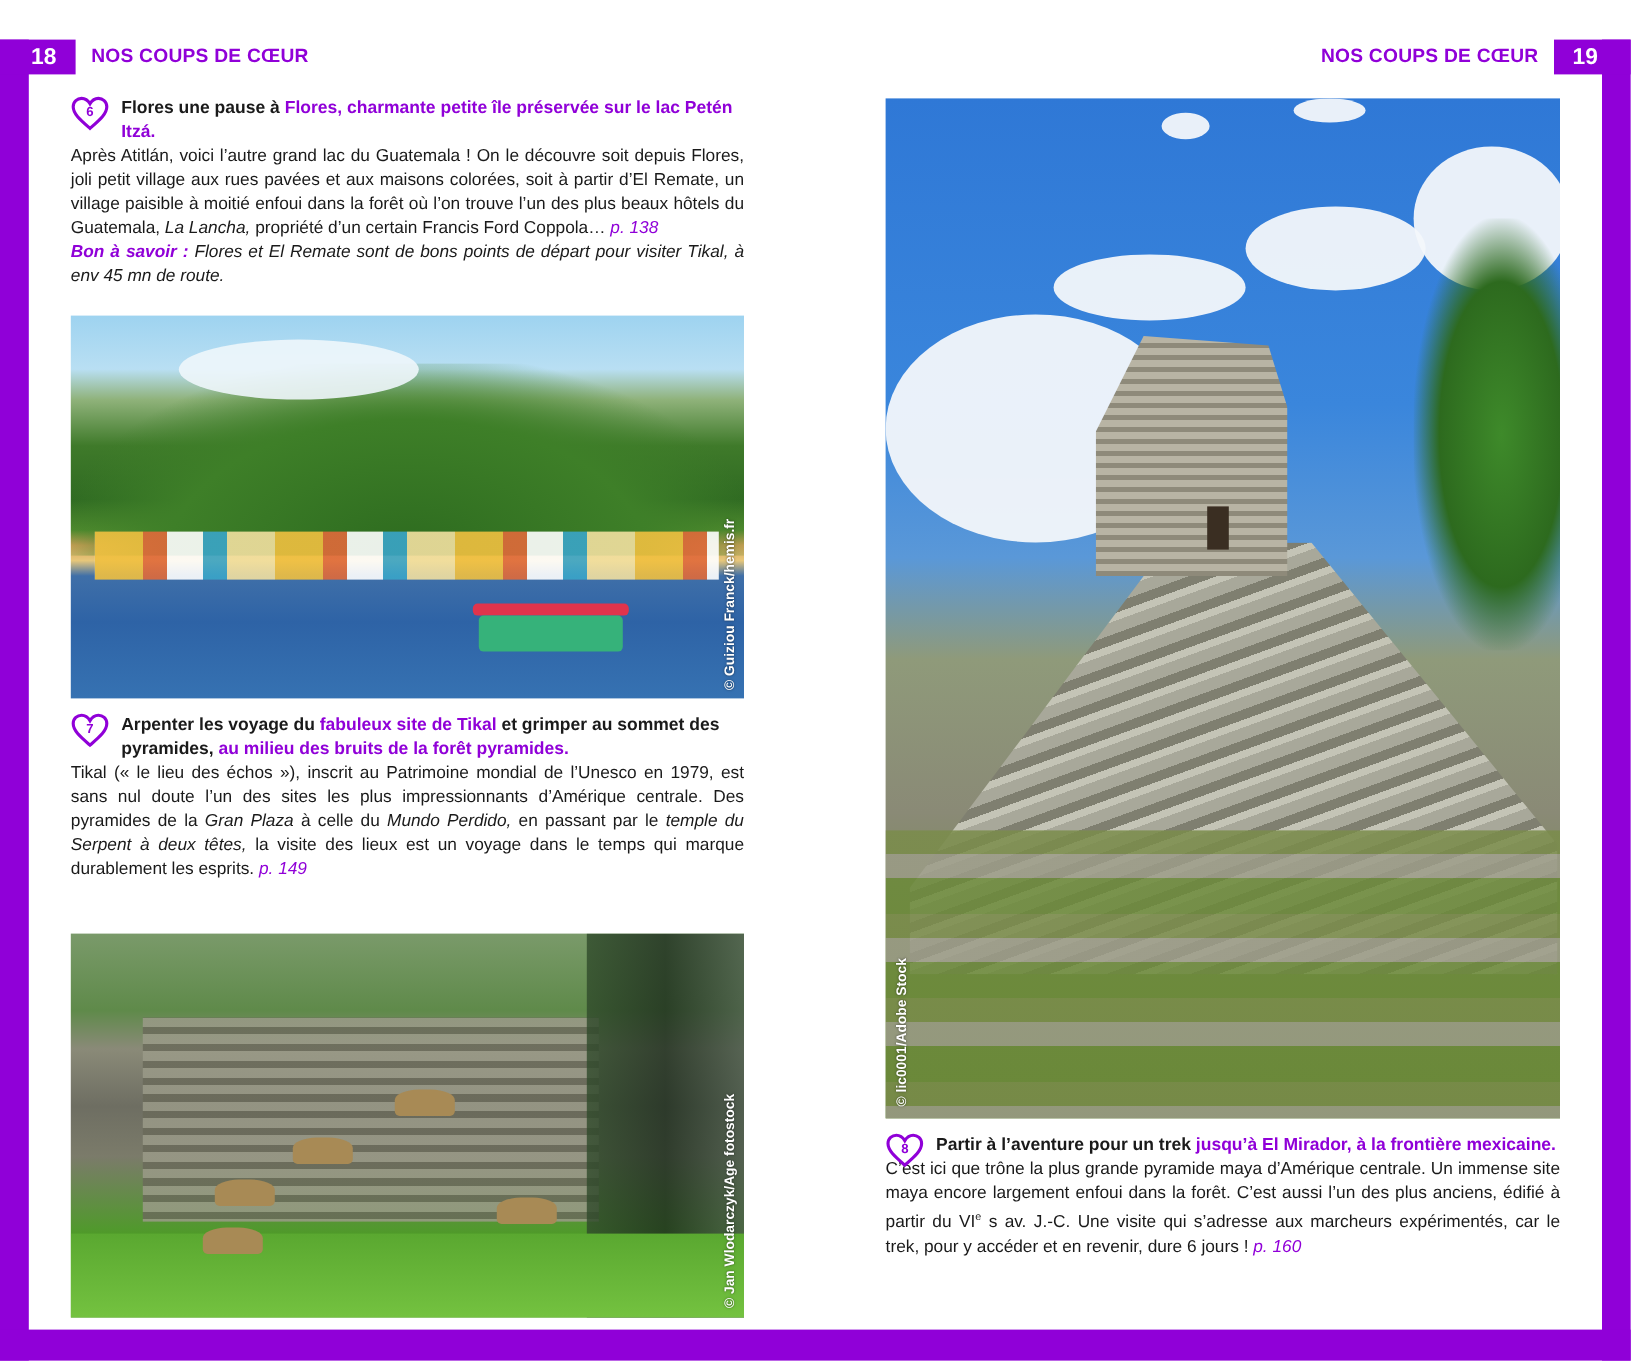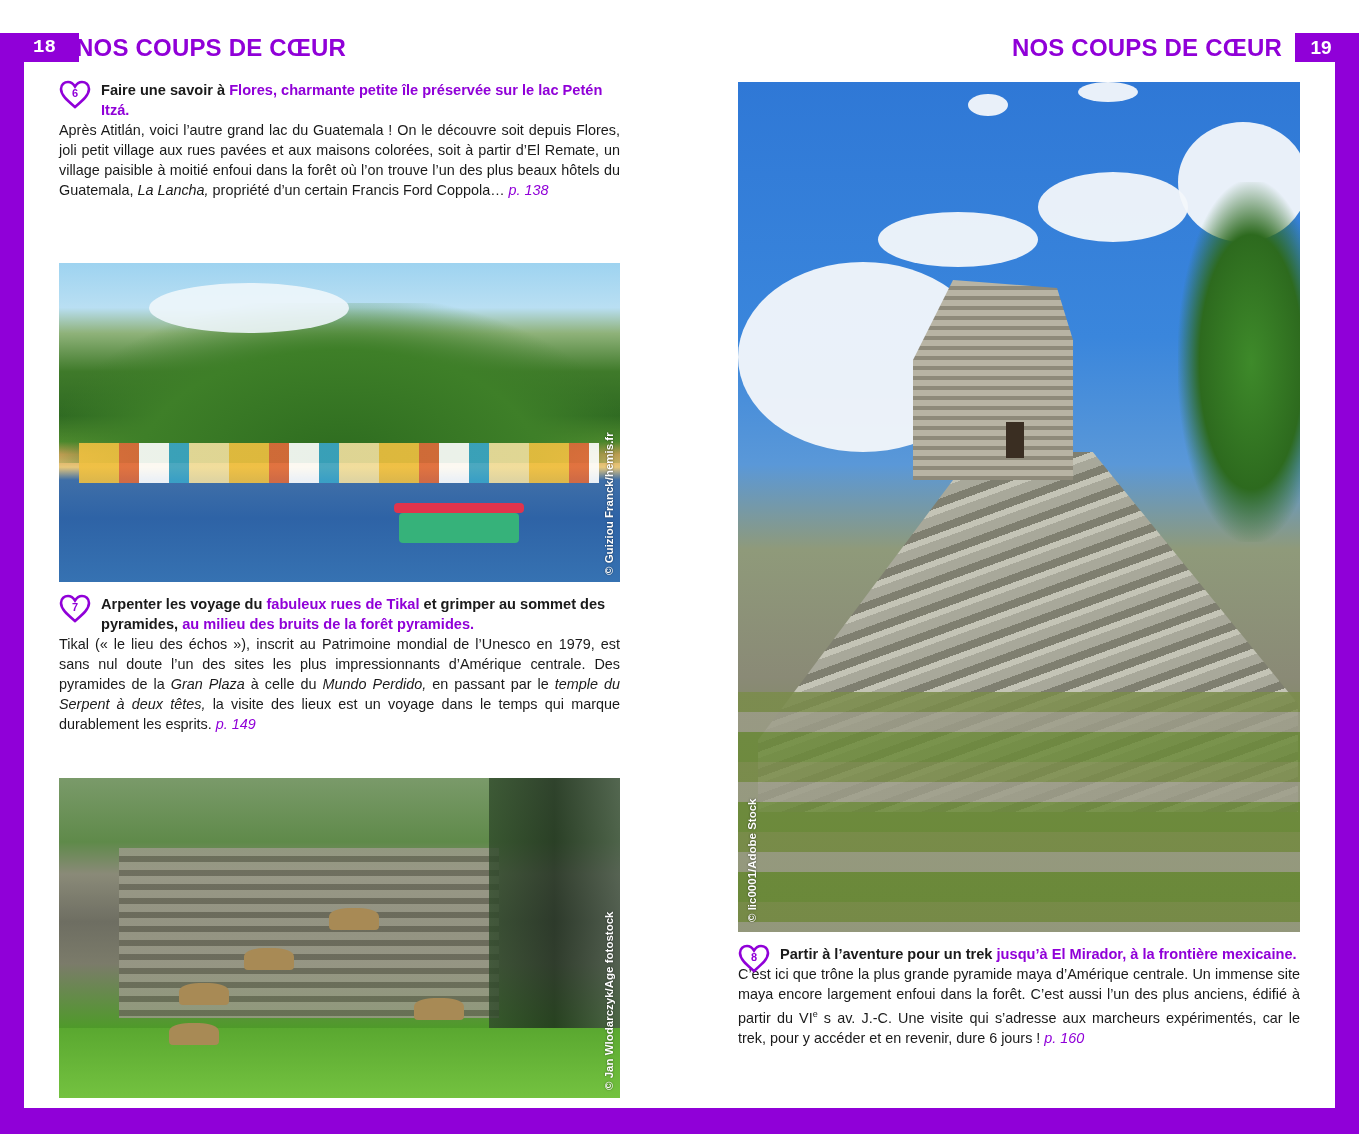--- a/index.html
+++ b/index.html
@@ -5,24 +5,24 @@
   * { box-sizing: border-box; margin: 0; padding: 0; }
   html, body { width: 1359px; height: 1134px; background: #ffffff; overflow: hidden; }
   body { position: relative; font-family: "Liberation Sans", sans-serif; color: #1a1a1a; }
 
   .purple { background: var(--accent); }
   .frame-left { position: absolute; left: 0; top: 33px; width: 24px; height: 1101px; }
   .frame-right { position: absolute; right: 0; top: 33px; width: 24px; height: 1101px; }
   .frame-bottom { position: absolute; left: 0; top: 1108px; width: 1359px; height: 26px; }
 
   .tab-num { position: absolute; top: 33px; height: 29px; color: #fff; font-weight: bold; font-size: 19px; line-height: 29px; text-align: center; }
-  .tab-left { left: 0; width: 79px; padding-left: 10px; font-family: Liberation Mono, monospace; }
+  .tab-left { left: 0; width: 63px; padding-left: 10px; }
   .tab-right { right: 0; width: 64px; padding-right: 12px; }
 
-  .running-head { position: absolute; top: 36px; font-weight: bold; font-size: 24px; letter-spacing: 0.2px; line-height: 24px; }
+  .running-head { position: absolute; top: 36px; font-weight: bold; font-size: 16px; letter-spacing: 0.2px; line-height: 24px; }
   .rh-left { left: 76px; }
   .rh-right { right: 77px; text-align: right; }
 
   .entry { position: absolute; font-size: 14.4px; line-height: 20px; }
   .entry-head { position: relative; padding-left: 42px; font-weight: bold; font-size: 14.6px; line-height: 20px; }
   .entry-body { text-align: justify; }
   .heart { position: absolute; left: 0; top: 0; width: 32px; height: 30px; }
   .heart svg { width: 32px; height: 30px; display: block; }
   .accent-text { color: var(--accent); }
   .pref { color: var(--accent); font-style: italic; margin-top: 15px; }
@@ -74,45 +74,48 @@
 <div class="running-head rh-right accent-text">NOS COUPS DE CŒUR</div>
 
 <div class="entry" style="left:59px; top:80px; width:561px;">
   <div class="entry-head">
     <span class="heart">
       <svg viewBox="0 0 32 30">
           <path d="M16 27 C 8 20, 2 15, 2 9 C 2 4.5, 5.5 2, 9 2 C 12 2, 14.5 4, 16 6.5 C 17.5 4, 20 2, 23 2 C 26.5 2, 30 4.5, 30 9 C 30 15, 24 20, 16 27 Z" fill="none" stroke="var(--accent)" stroke-width="2.6"></path>
           <text x="16" y="17" text-anchor="middle" font-size="11" font-weight="bold" fill="var(--accent)" font-family="Liberation Sans, sans-serif">6</text>
         </svg>
     </span>
-    <span>Faire une savoir à </span><span class="accent-text">Flores, charmante petite île préservée sur le lac Petén Itzá.</span>
+    <span>Flores une pause à </span><span class="accent-text">Flores, charmante petite île préservée sur le lac Petén Itzá.</span>
   </div>
   <div class="entry-body">
     <span>Après Atitlán, voici l’autre grand lac du Guatemala ! On le découvre soit depuis Flores, joli petit village aux rues pavées et aux maisons colorées, soit à partir d’El Remate, un village paisible à moitié enfoui dans la forêt où l’on trouve l’un des plus beaux hôtels du Guatemala, </span><i>La Lancha,</i><span> propriété d’un certain Francis Ford Coppola… </span><span class="pref">p. 138</span>
+  </div>
+  <div class="entry-body">
+    <span class="tip-label">Bon à savoir :</span><span class="tip-text"> Flores et El Remate sont de bons points de départ pour visiter Tikal, à env 45 mn de route.</span>
   </div>
 </div>
 
 <div class="photo" id="photo-flores">
   <div class="hill"></div>
   <div class="cloud"></div>
   <div class="houses"></div>
   <div class="boat-roof"></div>
   <div class="boat"></div>
   <div class="credit" style="left:544px; top:312px;">© Guiziou Franck/hemis.fr</div>
 </div>
 
 <div class="entry" style="left:59px; top:594px; width:561px;">
   <div class="entry-head">
     <span class="heart">
       <svg viewBox="0 0 32 30">
           <path d="M16 27 C 8 20, 2 15, 2 9 C 2 4.5, 5.5 2, 9 2 C 12 2, 14.5 4, 16 6.5 C 17.5 4, 20 2, 23 2 C 26.5 2, 30 4.5, 30 9 C 30 15, 24 20, 16 27 Z" fill="none" stroke="var(--accent)" stroke-width="2.6"></path>
           <text x="16" y="17" text-anchor="middle" font-size="11" font-weight="bold" fill="var(--accent)" font-family="Liberation Sans, sans-serif">7</text>
         </svg>
     </span>
-    <span>Arpenter les voyage du </span><span class="accent-text">fabuleux rues de Tikal</span><span> et grimper au sommet des pyramides, </span><span class="accent-text">au milieu des bruits de la forêt pyramides.</span>
+    <span>Arpenter les voyage du </span><span class="accent-text">fabuleux site de Tikal</span><span> et grimper au sommet des pyramides, </span><span class="accent-text">au milieu des bruits de la forêt pyramides.</span>
   </div>
   <div class="entry-body">
     <span>Tikal (« le lieu des échos »), inscrit au Patrimoine mondial de l’Unesco en 1979, est sans nul doute l’un des sites les plus impressionnants d’Amérique centrale. Des pyramides de la </span><i>Gran Plaza</i><span> à celle du </span><i>Mundo Perdido,</i><span> en passant par le </span><i>temple du Serpent à deux têtes,</i><span> la visite des lieux est un voyage dans le temps qui marque durablement les esprits. </span><span class="pref">p. 149</span>
   </div>
 </div>
 
 <div class="photo" id="photo-tikal">
   <div class="temple"></div>
   <div class="tree"></div>
   <div class="grass"></div>

